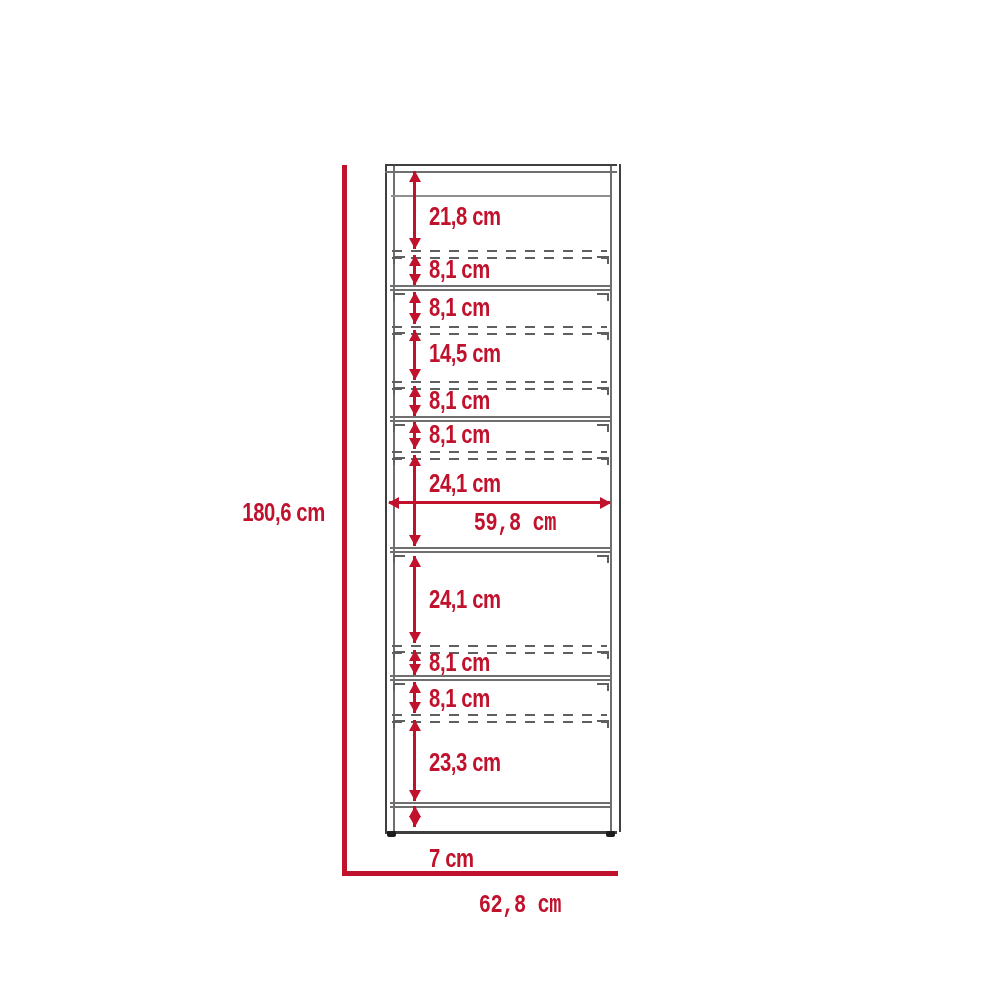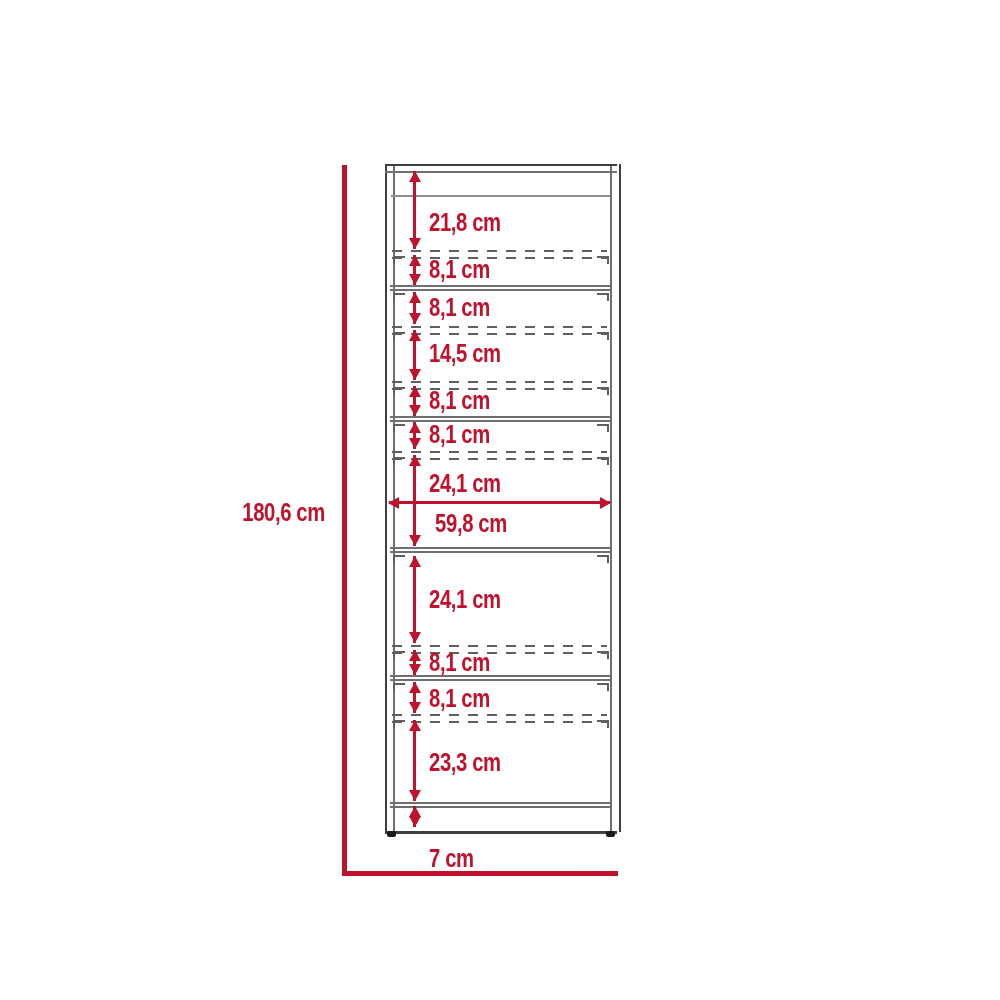--- a/index.html
+++ b/index.html
@@ -40,21 +40,21 @@
   .harrow{position:absolute;height:3px;background:var(--red);}
   .harrow::before{content:"";position:absolute;left:-1px;top:50%;transform:translateY(-50%);
                   border-top:6px solid transparent;border-bottom:6px solid transparent;
                   border-right:11px solid var(--red);}
   .harrow::after{content:"";position:absolute;right:-1px;top:50%;transform:translateY(-50%);
                  border-top:6px solid transparent;border-bottom:6px solid transparent;
                  border-left:11px solid var(--red);}
   .dlabel{position:absolute;color:var(--red);font-weight:bold;font-size:26px;line-height:28px;
           height:28px;white-space:nowrap;letter-spacing:-0.5px;}
   .dlabel>span{display:inline-block;transform:scaleX(0.78);transform-origin:0 50%;}
-  .dlabel.c{}
+  .dlabel.c{text-align:center;font-family:Liberation Mono, monospace;}
   .dlabel.c>span{transform-origin:50% 50%;}
   .dlabel.r{text-align:right;}
   .dlabel.r>span{transform-origin:100% 50%;}
 </style>
 </head>
 <body>
 
 <div class="stage">
 
   <div class="panel-v panel-left" style="left:385px;top:164px;width:6px;height:668px;"></div>
@@ -105,37 +105,40 @@
   <div class="pin pin-r" style="left:597px;top:683px;"></div>
   <div class="pin pin-l" style="left:393px;top:720px;"></div>
   <div class="pin pin-r" style="left:597px;top:720px;"></div>
 
   <div class="redline" style="left:342px;top:165px;width:5px;height:711px;"></div>
   <div class="redline" style="left:342px;top:871px;width:276px;height:5px;"></div>
 
   <div class="dlabel r" style="left:170px;top:498px;width:155px;">
     <span>180,6 cm</span>
   </div>
+  <div class="dlabel c" style="left:430px;top:891px;width:180px;">
+    <span>62,8 cm</span>
+  </div>
 
   <div class="varrow" style="left:413px;top:171px;height:78px;"></div>
   <div class="varrow" style="left:413px;top:255px;height:30px;"></div>
   <div class="varrow" style="left:413px;top:292px;height:32px;"></div>
   <div class="varrow" style="left:413px;top:330px;height:50px;"></div>
   <div class="varrow" style="left:413px;top:386px;height:30px;"></div>
   <div class="varrow" style="left:413px;top:422px;height:27px;"></div>
   <div class="varrow" style="left:413px;top:455px;height:91px;"></div>
   <div class="varrow" style="left:413px;top:556px;height:87px;"></div>
   <div class="varrow" style="left:413px;top:650px;height:25px;"></div>
   <div class="varrow" style="left:413px;top:682px;height:31px;"></div>
   <div class="varrow" style="left:413px;top:720px;height:81px;"></div>
   <div class="varrow" style="left:413px;top:806px;height:21px;"></div>
 
   <div class="harrow" style="left:389px;top:501px;width:221px;"></div>
 
-  <div class="dlabel" style="left:429px;top:208px;"><span>21,8 cm</span></div>
+  <div class="dlabel" style="left:429px;top:202px;"><span>21,8 cm</span></div>
   <div class="dlabel" style="left:429px;top:255px;"><span>8,1 cm</span></div>
   <div class="dlabel" style="left:429px;top:293px;"><span>8,1 cm</span></div>
   <div class="dlabel" style="left:429px;top:339px;"><span>14,5 cm</span></div>
   <div class="dlabel" style="left:429px;top:386px;"><span>8,1 cm</span></div>
   <div class="dlabel" style="left:429px;top:420px;"><span>8,1 cm</span></div>
   <div class="dlabel" style="left:429px;top:469px;"><span>24,1 cm</span></div>
   <div class="dlabel" style="left:429px;top:585px;"><span>24,1 cm</span></div>
   <div class="dlabel" style="left:429px;top:648px;"><span>8,1 cm</span></div>
   <div class="dlabel" style="left:429px;top:684px;"><span>8,1 cm</span></div>
   <div class="dlabel" style="left:429px;top:748px;"><span>23,3 cm</span></div>

